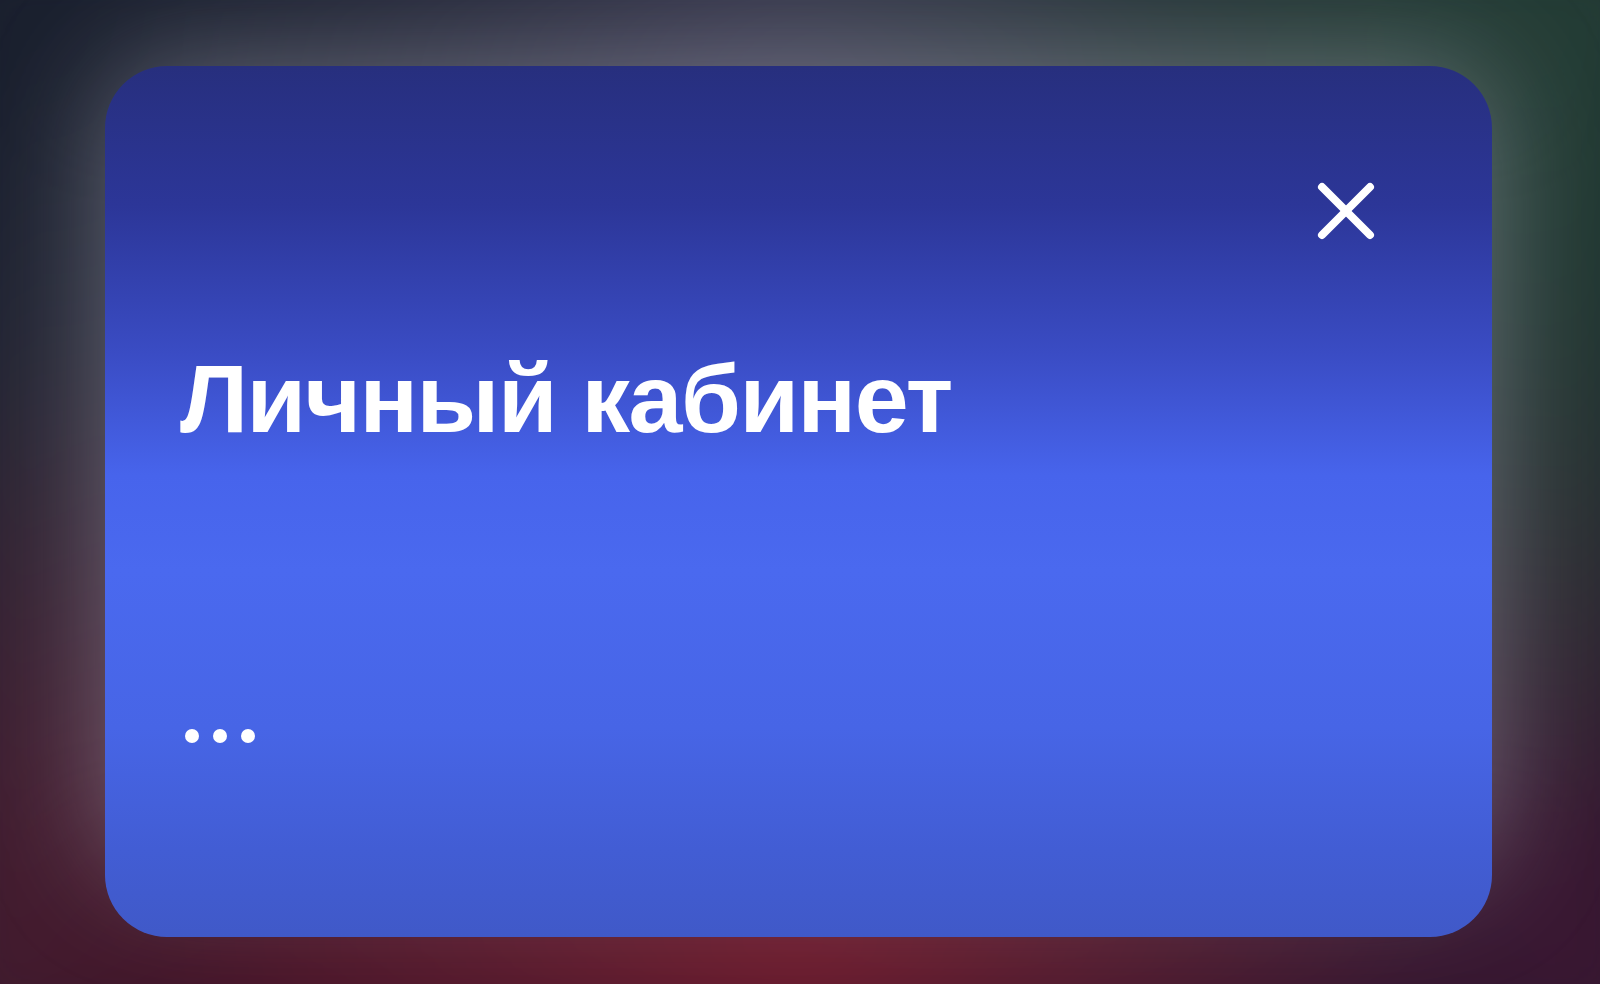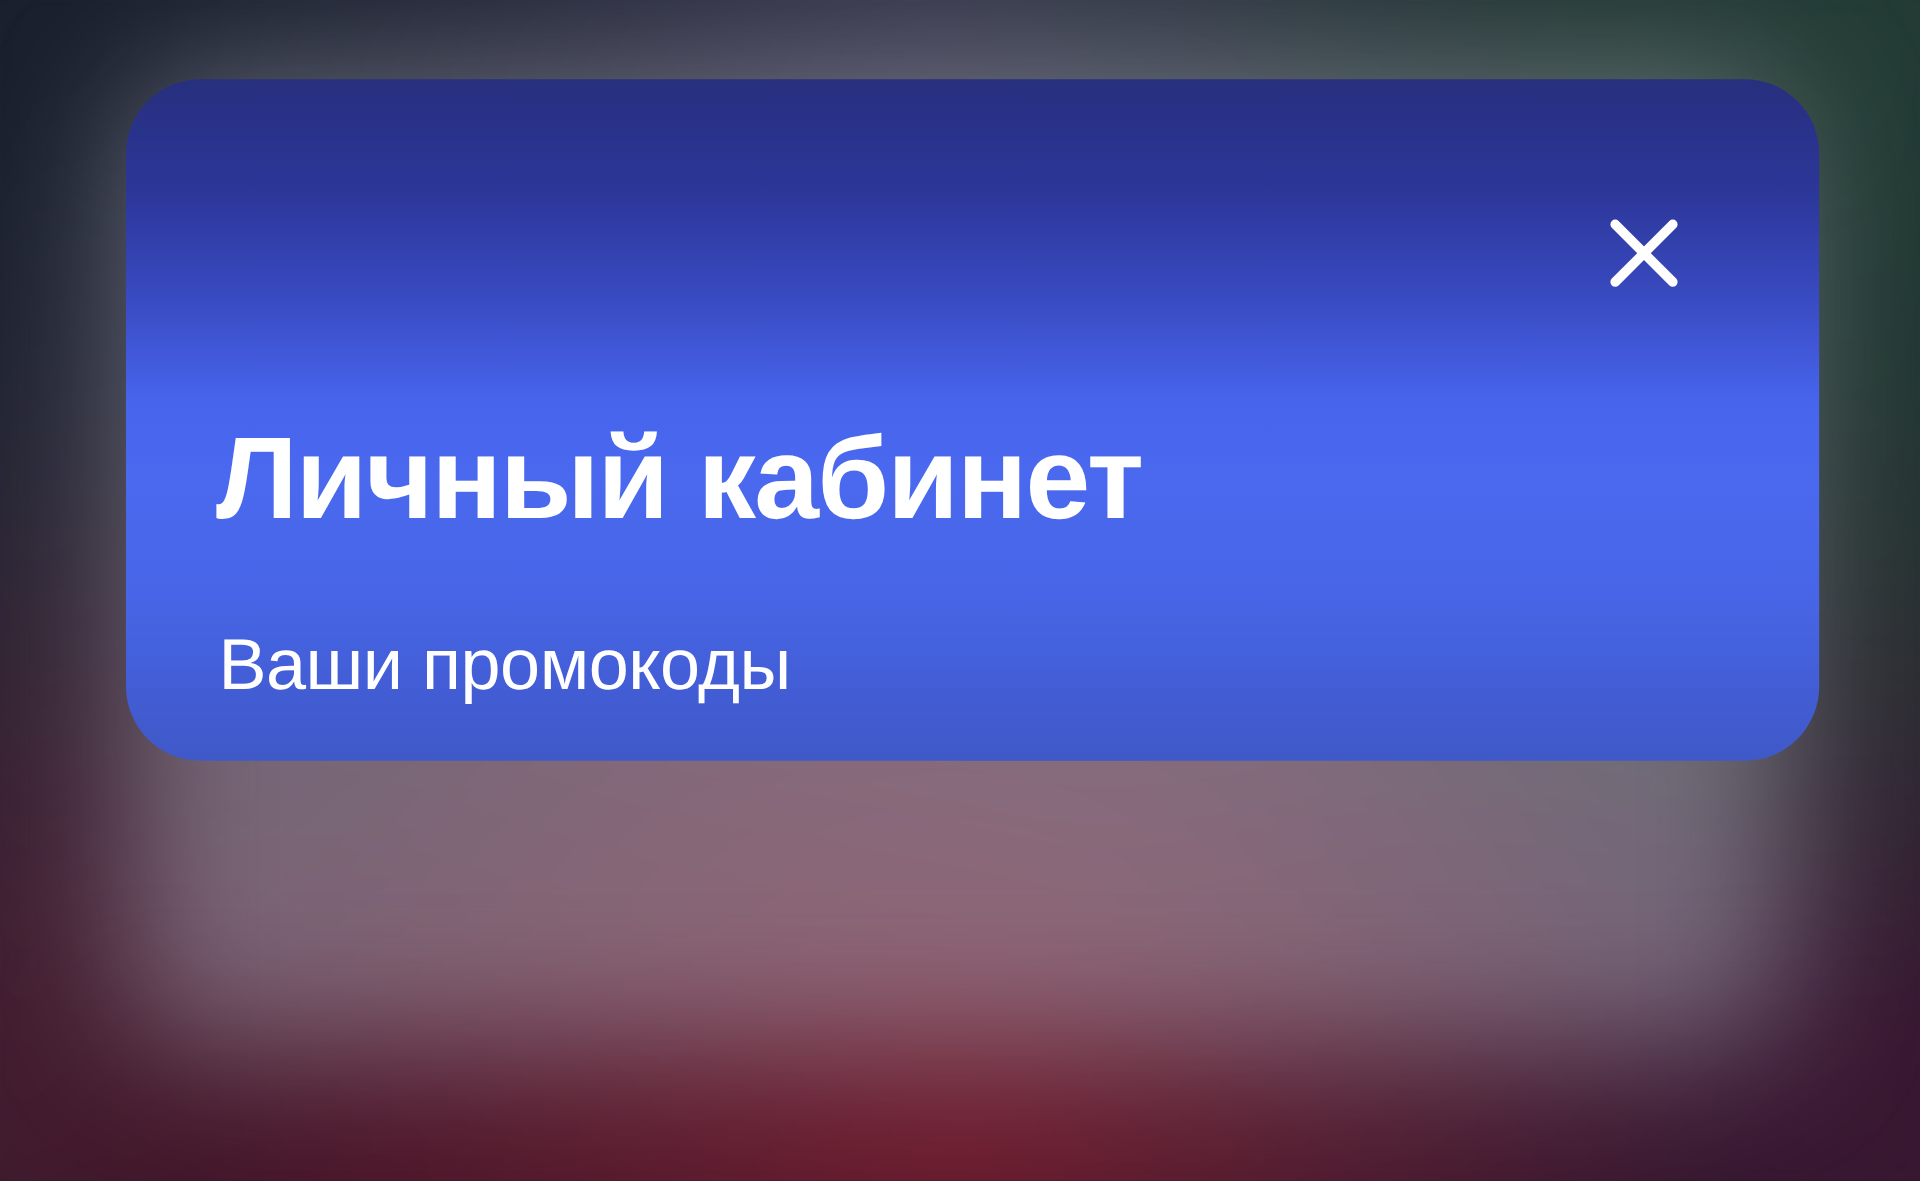--- a/index.html
+++ b/index.html
@@ -46,36 +46,35 @@
     filter: blur(58px);
     z-index: 1;
   }
 
   
   .card {
     position: absolute;
     left: 105px;
     top: 66px;
     width: 1387px;
-    height: 568px;
+    height: 871px;
     border-radius: 62px;
     background: linear-gradient(
       180deg,
       #272f7e 0%,
       #2c3698 16%,
       #3a4cc4 33%,
       #4764ec 47%,
       #4a69ef 58%,
       #4765e6 76%,
       #425dd4 90%,
       #4059c8 100%
     );
     z-index: 2;
     overflow: hidden;
-    padding-left: 24px;
   }
 
   
   .close-button {
     position: absolute;
     right: 108px;
     top: 107px;
     width: 76px;
     height: 76px;
     display: flex;
@@ -162,21 +161,20 @@
         <line x1="8" y1="8" x2="56" y2="56" stroke="#ffffff" stroke-width="8" stroke-linecap="round"></line>
         <line x1="56" y1="8" x2="8" y2="56" stroke="#ffffff" stroke-width="8" stroke-linecap="round"></line>
       </svg>
     </span>
   </button>
 
   <div class="content">
 
     <h1 class="title">Личный кабинет</h1>
 
-    <p class="subtitle">Ваши промокоды</p>
 
     <div class="ellipsis">
       <span class="dot"></span>
       <span class="dot"></span>
       <span class="dot"></span>
       <span class="sr-text">...</span>
     </div>
 
   </div>
 </div>

